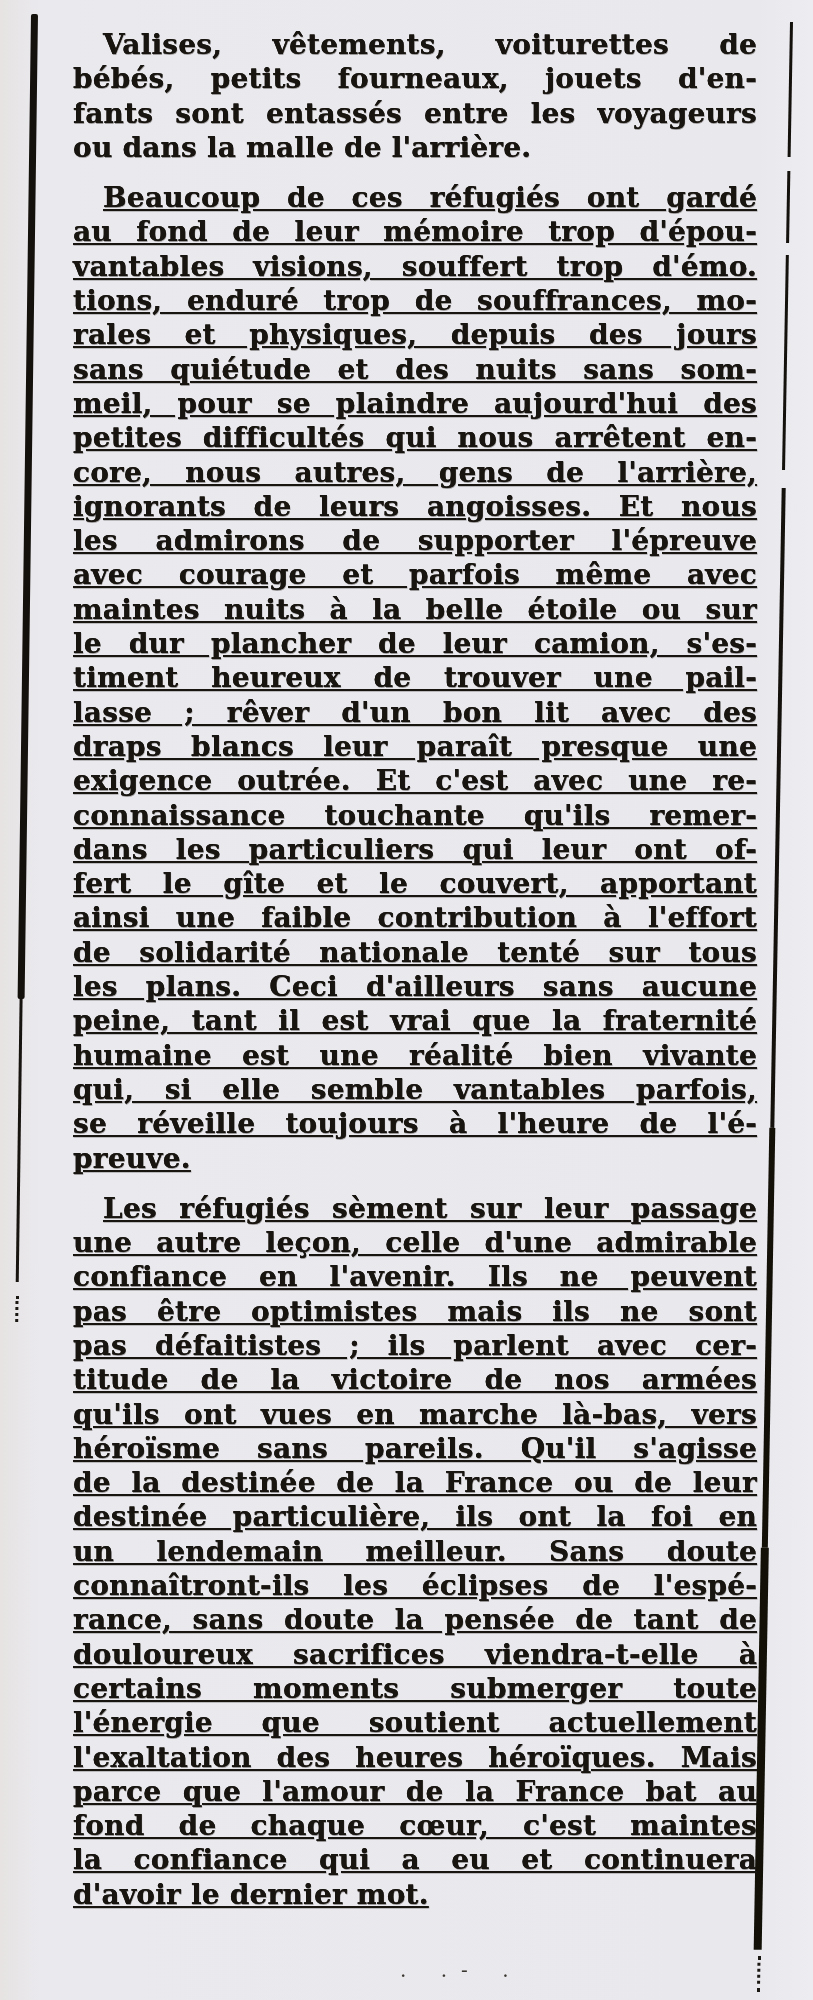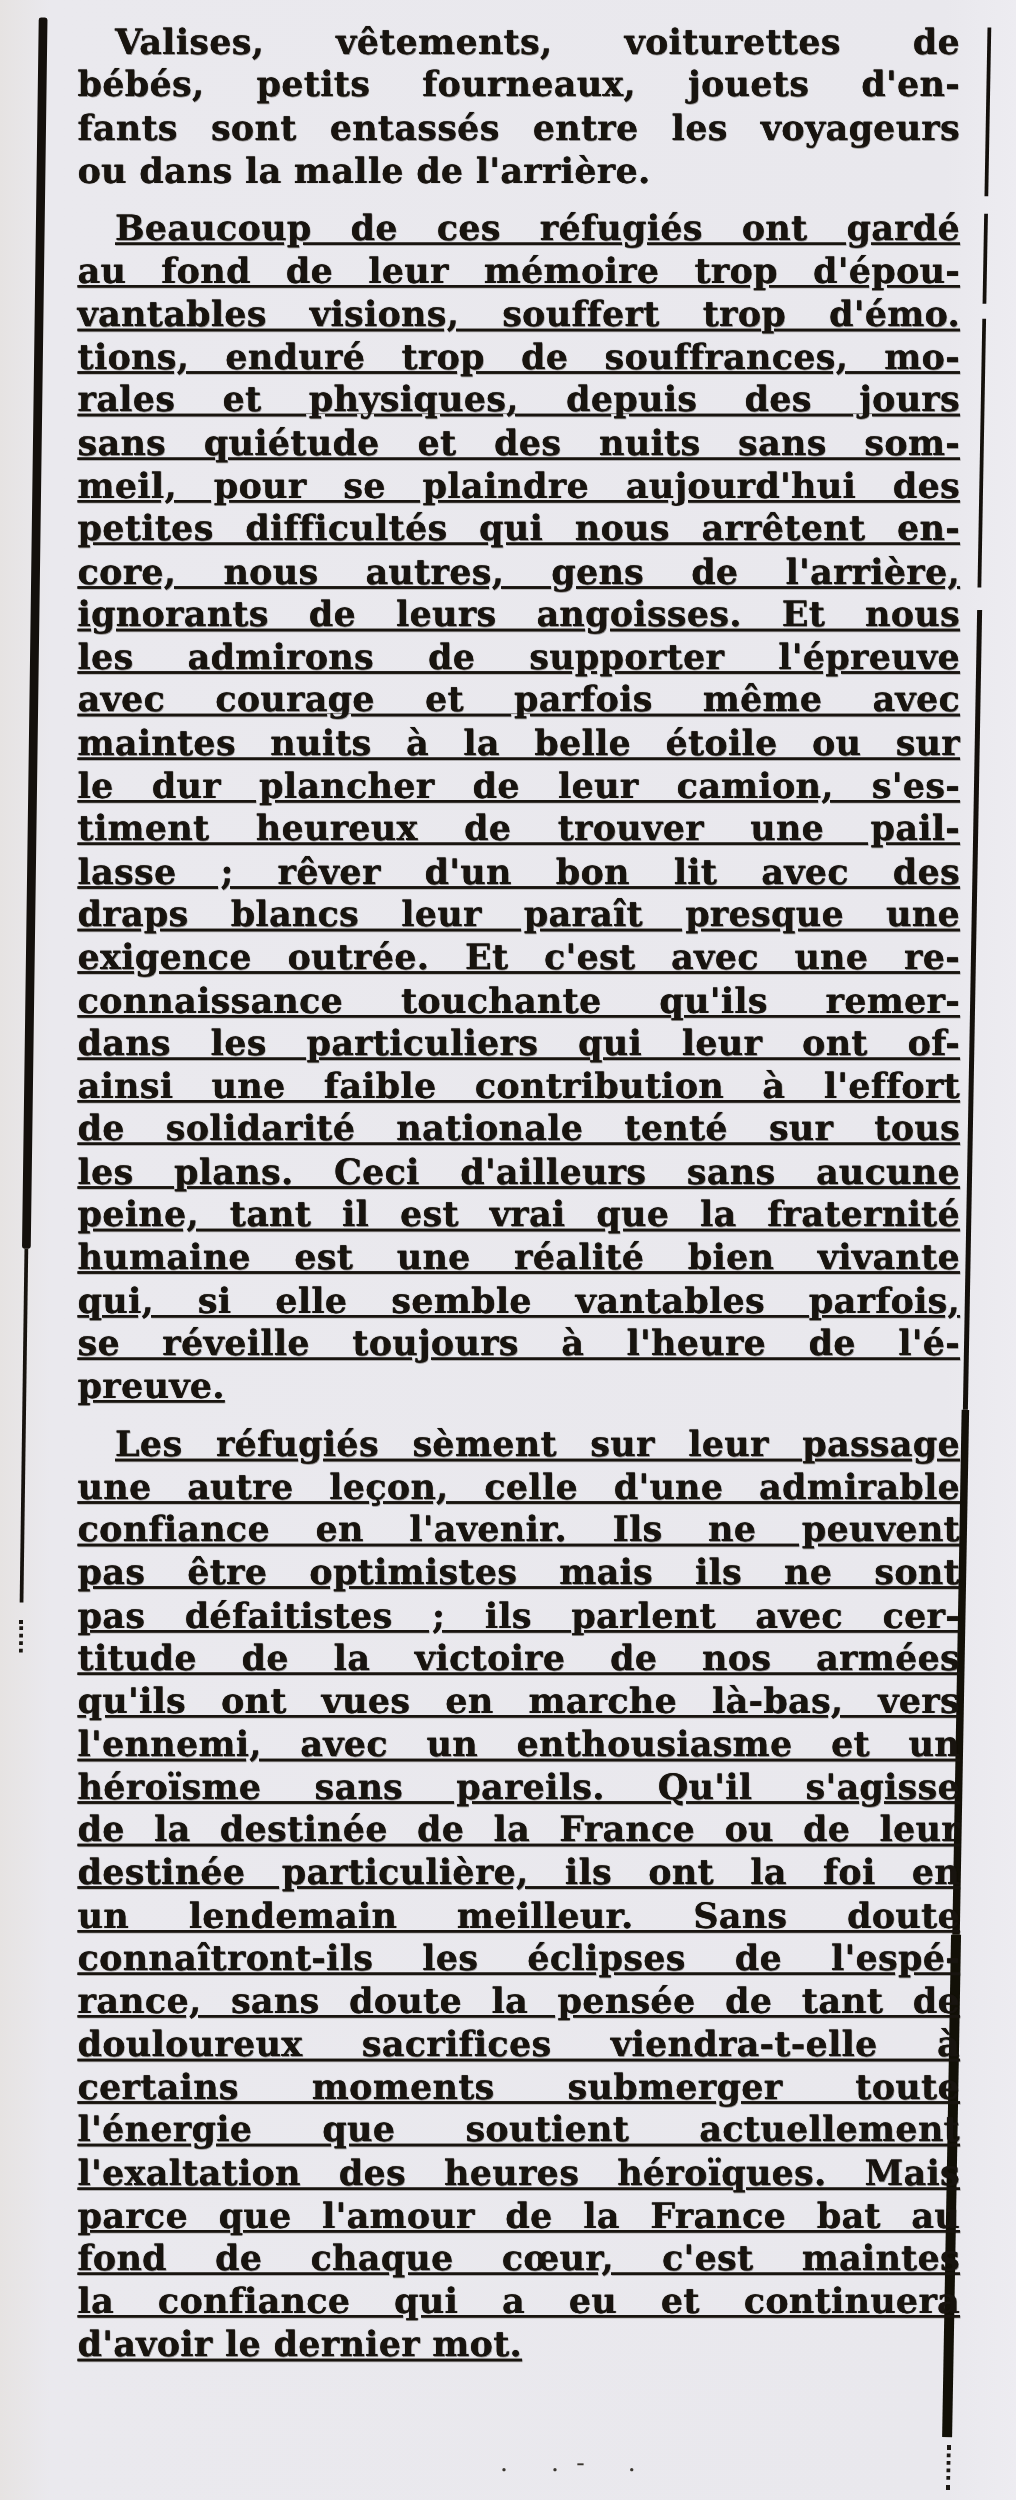--- a/index.html
+++ b/index.html
@@ -19,21 +19,21 @@
     left: 57px;
     top: 12px;
     width: 716px;
     color: #18140f;
     font-size: 28px;
     font-weight: 700;
     line-height: 34.3px;
     letter-spacing: 0.2px;
     text-shadow: 0 0 0.6px #1a1611, 0.5px 0.6px 0 rgba(26, 22, 17, 0.38);
   }
-  .paragraph { margin: 5px; }
+  .paragraph { margin: 16px; }
   .paragraph + .paragraph { margin-top: 12px; text-decoration: underline; }
   .line {
     text-align: justify;
     text-align-last: justify;
     white-space: normal;
   }
   .line.first { text-indent: 30px; }
   .line.last { text-align-last: left; }
 
   
@@ -119,38 +119,38 @@
         <div class="line">les admirons de supporter l'épreuve</div>
         <div class="line">avec courage et parfois même avec</div>
         <div class="line">maintes nuits à la belle étoile ou sur</div>
         <div class="line">le dur plancher de leur camion, s'es-</div>
         <div class="line">timent heureux de trouver une pail-</div>
         <div class="line">lasse ; rêver d'un bon lit avec des</div>
         <div class="line">draps blancs leur paraît presque une</div>
         <div class="line">exigence outrée. Et c'est avec une re-</div>
         <div class="line">connaissance touchante qu'ils remer-</div>
         <div class="line">dans les particuliers qui leur ont of-</div>
+        <div class="line">fert le gîte et le couvert, apportant</div>
         <div class="line">ainsi une faible contribution à l'effort</div>
         <div class="line">de solidarité nationale tenté sur tous</div>
         <div class="line">les plans. Ceci d'ailleurs sans aucune</div>
         <div class="line">peine, tant il est vrai que la fraternité</div>
         <div class="line">humaine est une réalité bien vivante</div>
         <div class="line">qui, si elle semble vantables parfois,</div>
         <div class="line">se réveille toujours à l'heure de l'é-</div>
         <div class="line last">preuve.</div>
       </div>
       <div class="paragraph">
         <div class="line first">Les réfugiés sèment sur leur passage</div>
         <div class="line">une autre leçon, celle d'une admirable</div>
         <div class="line">confiance en l'avenir. Ils ne peuvent</div>
         <div class="line">pas être optimistes mais ils ne sont</div>
         <div class="line">pas défaitistes ; ils parlent avec cer-</div>
         <div class="line">titude de la victoire de nos armées</div>
         <div class="line">qu'ils ont vues en marche là-bas, vers</div>
-        <div class="line">l'ennemi, avec un enthousiasme et un</div>
         <div class="line">héroïsme sans pareils. Qu'il s'agisse</div>
         <div class="line">de la destinée de la France ou de leur</div>
         <div class="line">destinée particulière, ils ont la foi en</div>
         <div class="line">un lendemain meilleur. Sans doute</div>
         <div class="line">connaîtront-ils les éclipses de l'espé-</div>
         <div class="line">rance, sans doute la pensée de tant de</div>
         <div class="line">douloureux sacrifices viendra-t-elle à</div>
         <div class="line">certains moments submerger toute</div>
         <div class="line">l'énergie que soutient actuellement</div>
         <div class="line">l'exaltation des heures héroïques. Mais</div>

